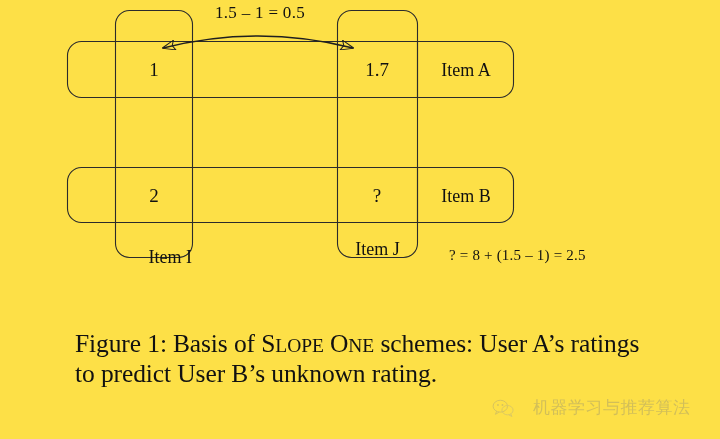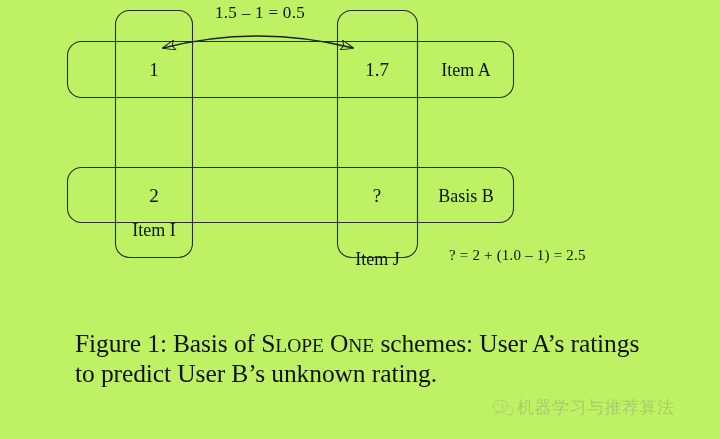--- a/index.html
+++ b/index.html
@@ -4,21 +4,21 @@
 <style>
   html, body {
     margin: 0;
     padding: 0;
     background: #ffffff;
   }
   #page {
     position: relative;
     width: 720px;
     height: 439px;
-    background: #bef264;
+    background: #fde047;
     overflow: hidden;
     font-family: "Liberation Serif", "DejaVu Serif", serif;
     color: #0d0d0d;
   }
 
   
   #diagram {
     position: absolute;
     left: 0; top: 0;
     width: 720px;
@@ -70,21 +70,21 @@
   .smallcaps-first { font-size: 25.5px; }
   .smallcaps-rest { font-size: 19.5px; }
 
   
   #watermark {
     position: absolute;
     left: 492px;
     top: 396px;
     display: flex;
     align-items: center;
-    gap: 3px;
+    gap: 19px;
     opacity: 0.33;
     filter: grayscale(100%);
   }
   #watermark .wm-text {
     font-family: "DejaVu Sans", sans-serif;
     font-size: 17px;
     color: #7d7d7d;
     letter-spacing: 0.5px;
     white-space: nowrap;
   }
@@ -130,26 +130,26 @@
     </svg>
 
     <div class="arrowlabel" style="left:215px; top:4px;">1.5 – 1 = 0.5</div>
 
     <div class="cellnum" style="left:124px; top:60px; width:60px;">1</div>
     <div class="cellnum" style="left:347px; top:60px; width:60px;">1.7</div>
     <div class="boxlabel" style="left:423px; top:61px; width:86px;">Item A</div>
 
     <div class="cellnum" style="left:124px; top:186px; width:60px;">2</div>
     <div class="cellnum" style="left:347px; top:186px; width:60px;">?</div>
-    <div class="boxlabel" style="left:423px; top:187px; width:86px;">Basis B</div>
+    <div class="boxlabel" style="left:423px; top:187px; width:86px;">Item B</div>
 
-    <div class="boxlabel" style="left:116px; top:221px; width:76px;">Item I</div>
-    <div class="boxlabel" style="left:338px; top:250px; width:79px;">Item J</div>
+    <div class="boxlabel" style="left:116px; top:248px; width:76px;text-align:right;">Item I</div>
+    <div class="boxlabel" style="left:338px; top:240px; width:79px;">Item J</div>
 
-    <div class="eqlabel" style="left:449px; top:248px;">? = 2 + (1.0 – 1) = 2.5</div>
+    <div class="eqlabel" style="left:449px; top:248px;">? = 8 + (1.5 – 1) = 2.5</div>
   </div>
 
   <div id="caption">
     <span>Figure 1:</span><span class="gap"></span><span>Basis of</span>
     <span><span class="smallcaps-first">S</span><span class="smallcaps-rest">LOPE</span></span>
     <span><span class="smallcaps-first">O</span><span class="smallcaps-rest">NE</span></span>
     <span>schemes: User A’s ratings</span>
     <div>to predict User B’s unknown rating.</div>
   </div>
 

